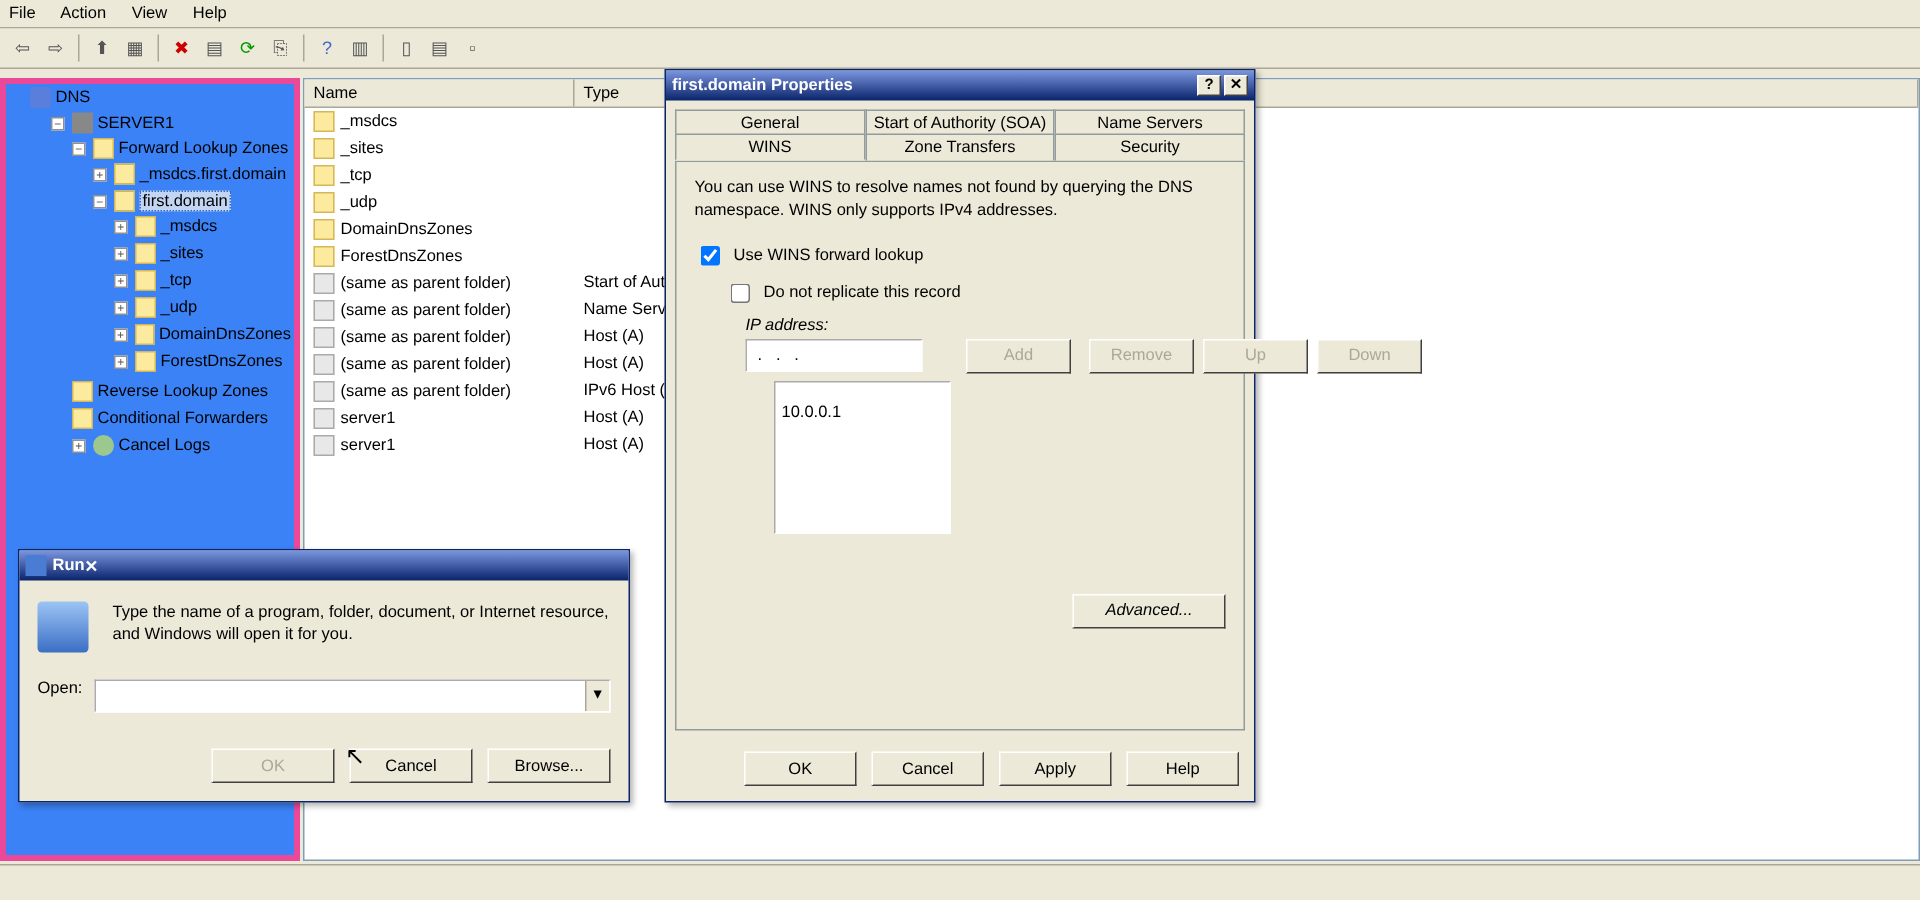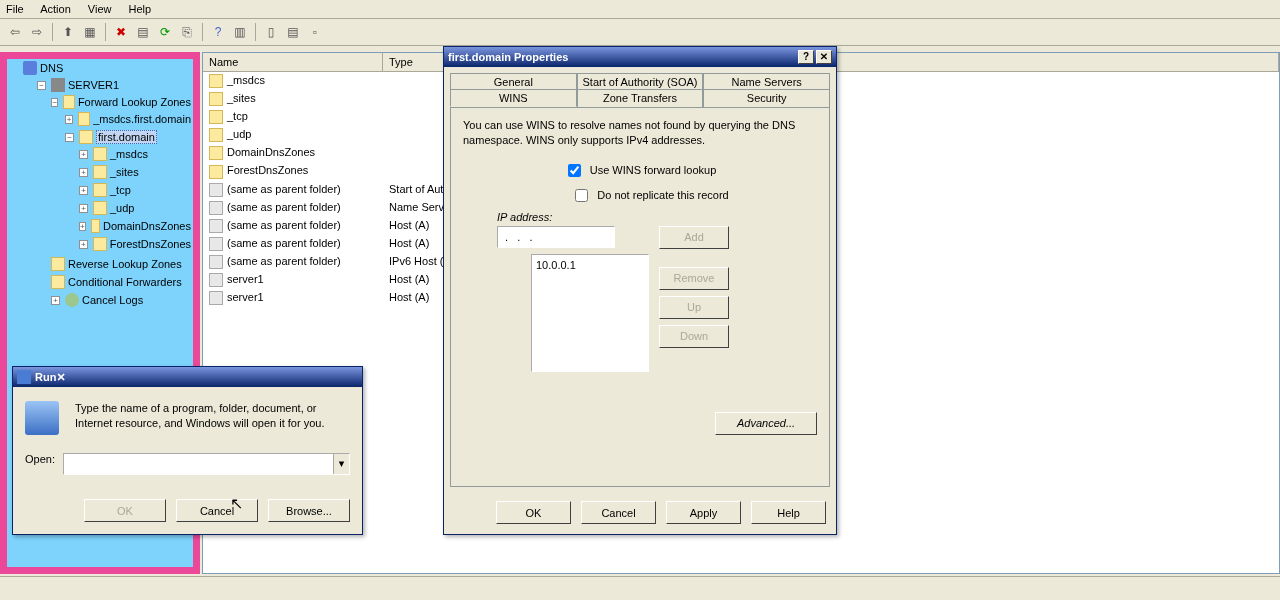--- a/index.html
+++ b/index.html
@@ -3,21 +3,21 @@
 <meta charset="utf-8">
 <style>
 * { box-sizing: border-box; font-family: Tahoma, sans-serif; font-size: 11px; }
 body { margin: 0; background: #ece9d8; width: 1280px; height: 600px; position: relative; overflow: hidden; }
 .menubar { background: #ece9d8; padding: 3px 6px; border-bottom: 1px solid #aca899; }
 .menubar span { margin-right: 14px; cursor: default; }
 .toolbar { background: #ece9d8; padding: 4px 6px; border-bottom: 1px solid #aca899; display: flex; gap: 4px; }
 .tbtn { width: 18px; height: 18px; border: 1px solid transparent; display: inline-flex; align-items: center; justify-content: center; font-size: 12px; color: #555; }
 .sep { width: 1px; background: #aca899; margin: 0 2px; }
 .content { display: flex; position: absolute; top: 52px; left: 0; right: 0; bottom: 26px; }
-.tree { width: 200px; background: #7dd3fc; border: 7px solid #ec4899; overflow: auto; }
+.tree { width: 200px; background: #3b82f6; border: 4px solid #ec4899; overflow: auto; }
 .tree ul { list-style: none; margin: 0; padding: 0 0 0 14px; }
 .tree li { white-space: nowrap; padding: 1px 0; }
 .tree .node { display: flex; align-items: center; gap: 3px; padding: 1px 2px; }
 .tree .sel { background: #c2d5f2; border: 1px dotted #316ac5; padding: 0 1px; }
 .toggle { width: 9px; height: 9px; border: 1px solid #919191; font-size: 8px; line-height: 7px; text-align: center; color: #555; background: #fff; display: inline-block; margin-right: 2px; }
 .ico { width: 14px; height: 14px; display: inline-block; }
 .ico-dns { background: #5a7edc; border-radius: 2px; }
 .ico-srv { background: #888; }
 .ico-fld { background: #fceb9f; border: 1px solid #d4b857; }
 .ico-log { background: #9cc78f; border-radius: 50%; }
@@ -37,36 +37,36 @@
 .dlg-title .t { flex: 1; }
 .dlg-title .tbtn2 { width: 16px; height: 14px; background: #ece9d8; border: 1px solid #fff; border-right-color: #404040; border-bottom-color: #404040; color: #000; font-size: 10px; text-align: center; line-height: 12px; margin-left: 2px; }
 .dlg-body { padding: 6px; }
 .tabs { position: relative; }
 .tab-row { display: flex; }
 .tab { background: #ece9d8; border: 1px solid #919b9c; border-bottom: none; padding: 2px 0; text-align: center; flex: 1; cursor: default; position: relative; }
 .tab.back { margin-bottom: -1px; }
 .tab.active { background: #ece9d8; border-bottom: 1px solid #ece9d8; z-index: 2; }
 .tab-page { border: 1px solid #919b9c; padding: 10px 12px 16px; min-height: 380px; background: #ece9d8; }
 .hint { margin-bottom: 12px; line-height: 1.4; }
-.chk { display: flex; align-items: center; gap: 6px; margin: 6px 0; justify-content: center; }
+.chk { display: flex; align-items: center; gap: 6px; margin: 6px 0; }
 .chk input { width: 13px; height: 13px; }
 .field-lbl { margin: 6px 0 3px 34px; font-style: italic; }
 .ip-row { display: flex; gap: 10px; margin-left: 34px; }
 .txt { width: 118px; height: 22px; border: 1px inset #fff; background: #fff; padding: 2px 4px; }
 .btn { width: 70px; height: 23px; background: #ece9d8; border: 1px solid #fff; border-right-color: #404040; border-bottom-color: #404040; cursor: default; }
 .btn.dis { color: #aca899; }
-.listbox { width: 118px; height: 118px; border: 1px inset #fff; background: #fff; padding: 4px 4px; margin-left: 34px; }
-.btn-col { display: flex; flex-direction: column; gap: 6px; }
+.listbox { width: 118px; height: 102px; border: 1px inset #fff; background: #fff; padding: 14px 4px; margin-left: 19px; }
+.btn-col { display: flex; gap: 6px; }
 .adv-row { text-align: right; margin-top: 40px; }
 .adv-btn { width: 102px; height: 23px; background: #ece9d8; border: 1px solid #fff; border-right-color: #404040; border-bottom-color: #404040; font-style: italic; }
 .dlg-btns { display: flex; justify-content: flex-end; gap: 10px; padding: 8px 10px 10px; }
 .dlg-btns .btn { width: 75px; }
 
 
-.run { position: absolute; left: 12px; top: 366px; width: 351px; background: #ece9d8; border: 1px solid #0a246a; box-shadow: 2px 2px 4px rgba(0,0,0,.3); }
+.run { position: absolute; left: 12px; top: 366px; width: 408px; background: #ece9d8; border: 1px solid #0a246a; box-shadow: 2px 2px 4px rgba(0,0,0,.3); }
 .run-title { background: linear-gradient(#7a96df,#0a246a); color: #fff; padding: 3px 4px; display: flex; align-items: center; font-weight: bold; }
 .run-title .rico { width: 14px; height: 14px; background: #4a7cd4; margin-right: 4px; }
 .run-body { padding: 14px 12px; }
 .run-top { display: flex; gap: 16px; }
 .run-ico { width: 34px; height: 34px; background: linear-gradient(#9cc4f5,#3b6fc4); border-radius: 3px; flex-shrink: 0; }
 .run-open { display: flex; align-items: flex-start; gap: 8px; margin-top: 18px; }
 .run-combo { flex: 1; height: 22px; border: 1px inset #fff; background: #fff; position: relative; }
 .run-combo .dd { position: absolute; right: 0; top: 0; width: 16px; height: 20px; background: #ece9d8; border-left: 1px solid #aca899; text-align: center; line-height: 18px; }
 .run-note { display: flex; gap: 6px; margin-top: 14px; padding-left: 54px; }
 .shield { width: 14px; height: 14px; background: linear-gradient(45deg,#f3c642 50%,#3b6fc4 50%); }

